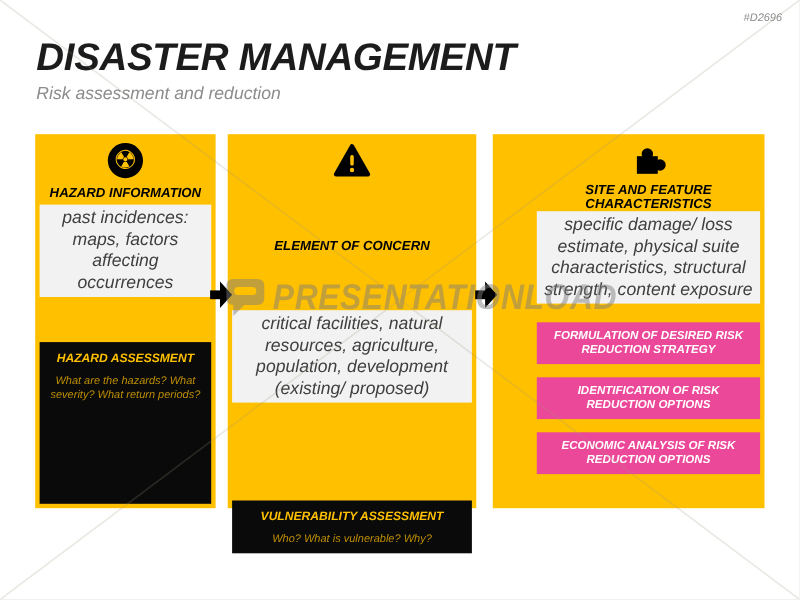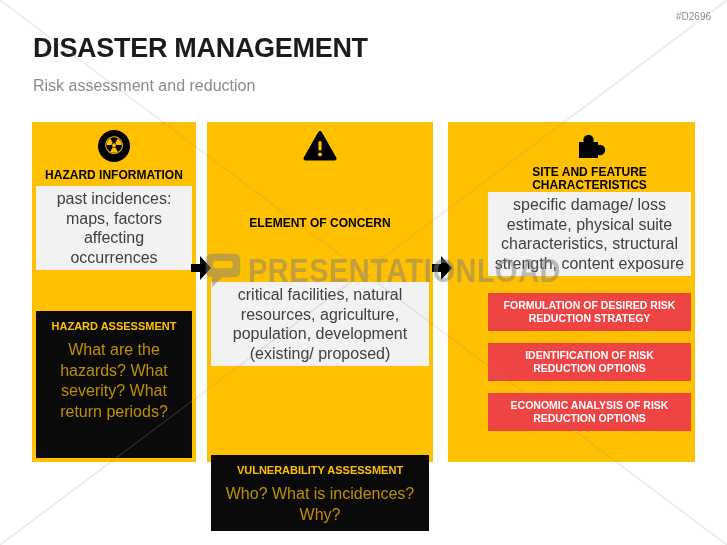--- a/index.html
+++ b/index.html
@@ -3,28 +3,29 @@
 <meta charset="utf-8">
 <style>
   html,body{margin:0;padding:0;background:#e8e8e8;}
   .slide{
     position:relative;
     width:727px;height:545px;
     background:#ffffff;
     font-family:"Liberation Sans","DejaVu Sans",sans-serif;
     overflow:hidden;
     margin:0 auto;
+    font-style:italic;
   }
   .code{
     position:absolute;top:11px;right:16px;
     font-size:10px;color:#8c8c8c;
   }
   .title{
     position:absolute;left:33px;top:33px;
-    font-size:27px;font-weight:600;color:#1c1c1c;letter-spacing:-0.3px;
+    font-size:35px;font-weight:600;color:#1c1c1c;letter-spacing:-0.3px;
   }
   .subtitle{
     position:absolute;left:33px;top:77px;
     font-size:16px;color:#8c8c8c;
   }
   .column{
     position:absolute;top:122px;height:340px;
     background:#FFC000;
     box-sizing:border-box;
     padding:4px;
@@ -58,29 +59,29 @@
     text-align:center;
     box-sizing:border-box;
     margin-top:32px;
   }
   .grow{flex:1 1 auto;}
   .fixed-h{flex:0 0 68px;height:68px;}
   .assessment-title{
     color:#FFC000;font-weight:bold;font-size:11px;margin-bottom:7px;line-height:1.15;
   }
   .assessment-q{
-    color:#BF8F00;font-size:16px;line-height:1.3;
+    color:#BF8F00;font-size:10px;line-height:1.3;
   }
   .steps{
     margin-top:8px;
     display:flex;flex-direction:column;gap:12px;
   }
   .step{
     flex:0 0 38px;height:38px;
-    background:#ef4444;
+    background:#ec4899;
     display:flex;align-items:center;justify-content:center;
     color:#ffffff;font-weight:bold;font-size:10.5px;
     text-align:center;line-height:1.25;padding:0 12px;
     box-sizing:border-box;
   }
   
   .flow-arrow{position:absolute;top:256px;width:20px;height:24px;}
   .arrow1{left:191px;}
   .arrow2{left:432px;}
   .arrow-tail{position:absolute;left:0;top:8px;width:10px;height:8px;background:#000;}
@@ -141,21 +142,21 @@
       <svg width="34" height="32" viewBox="0 0 34 32">
         <path d="M17 3 L31.5 28.5 H2.5 Z" fill="#000" stroke="#000" stroke-width="4" stroke-linejoin="round"></path>
         <rect x="15.4" y="11" width="3.2" height="9.5" rx="1.5" fill="#FFC000"></rect>
         <circle cx="17" cy="24.5" r="2" fill="#FFC000"></circle>
       </svg>
     </div>
     <div class="col-header">ELEMENT OF CONCERN</div>
     <div class="info-box">critical facilities, natural resources, agriculture, population, development (existing/ proposed)</div>
     <div class="assessment grow">
       <div class="assessment-title">VULNERABILITY ASSESSMENT</div>
-      <div class="assessment-q">Who? What is incidences? Why?</div>
+      <div class="assessment-q">Who? What is vulnerable? Why?</div>
     </div>
   </div>
 
   <div class="column col3">
     <div class="icon-row">
       <svg width="32" height="32" viewBox="0 0 32 32">
         <rect x="5" y="12" width="19" height="16" fill="#000"></rect>
         <circle cx="14.5" cy="10" r="5.2" fill="#000"></circle>
         <circle cx="26" cy="20" r="5.2" fill="#000"></circle>
       </svg>

